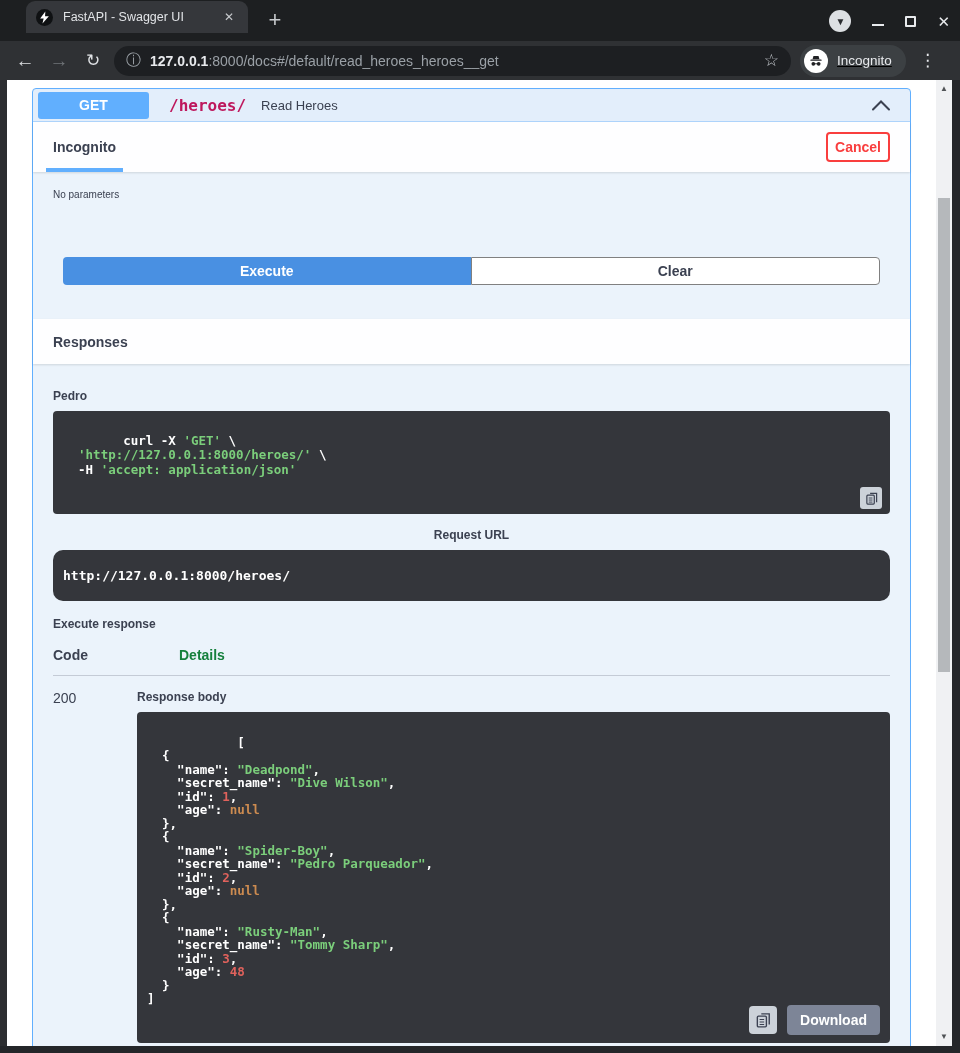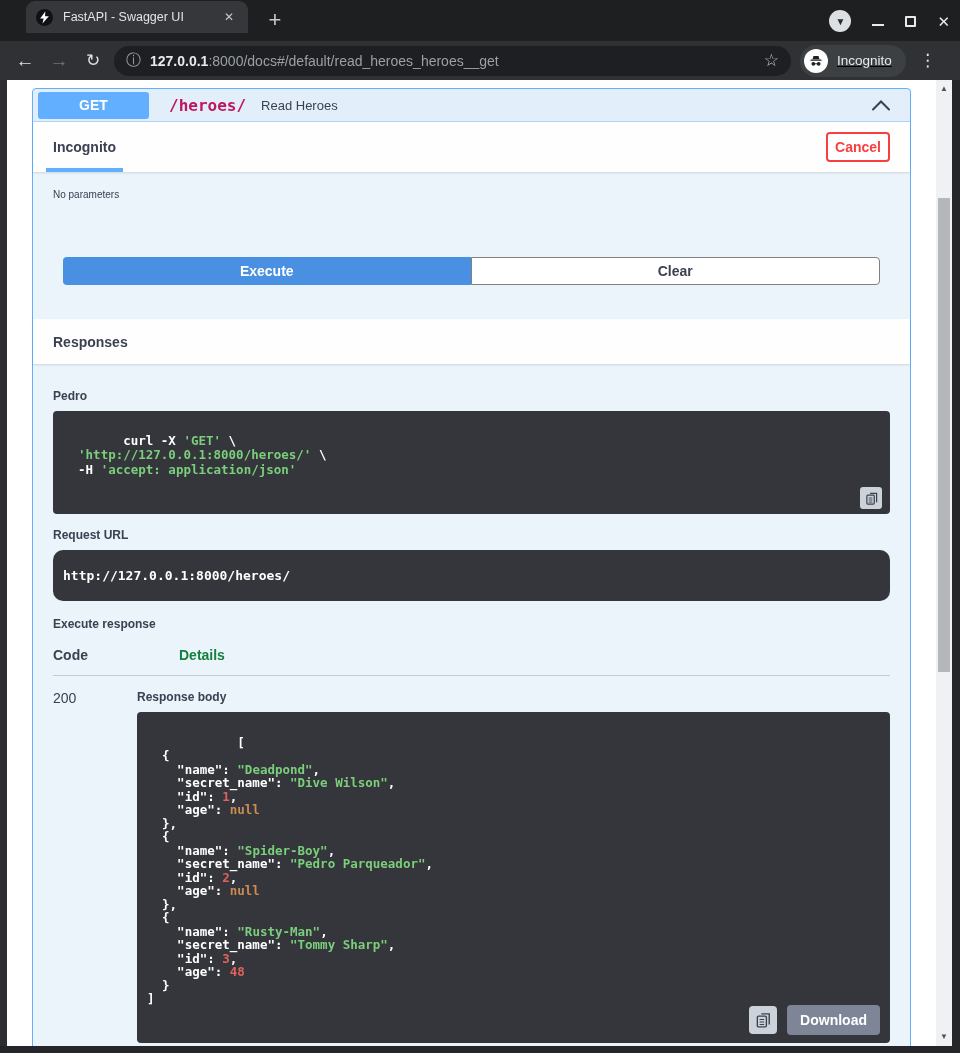--- a/index.html
+++ b/index.html
@@ -81,21 +81,21 @@
   .responses-title { font-size:14px; font-weight:700; color:#3b4151; }
 
   .responses-body { padding:25px 20px 10px; }
   .block-label { font-size:12px; font-weight:700; color:#3b4151; margin-bottom:8px; }
   .dark-block { background:#34363b; border-radius:4px; color:#fff; }
 
   .curl-block { position:relative; padding:9px 10px; font-size:12.5px; line-height:14.2px; font-weight:700; white-space:pre; }
   .copy-btn { position:absolute; right:8px; bottom:5px; width:22px; height:22px; background:#ccd2d9;
               border-radius:3px; display:flex; align-items:center; justify-content:center; }
 
-  .req-label { margin-top:14px; }
+  .req-label { margin-top:14px;text-align:center; }
   .req-block { padding:18px 10px; font-size:13px; font-weight:700; white-space:pre;border-radius:10px; }
 
   .server-resp-label { margin-top:16px; }
 
   .resp-thead { display:flex; margin-top:16px; padding-bottom:12px; border-bottom:1px solid rgba(59,65,81,.22); }
   .col-code { width:84px; font-size:14px; font-weight:700; color:#3b4151; }
   .col-details { font-size:14px; font-weight:700; color:#15803d;padding-left:42px; }
   .resp-row { display:flex; margin-top:14px; }
   .code-val { width:84px; font-size:14px; color:#3b4151; }
   .details-col { flex:1; }

